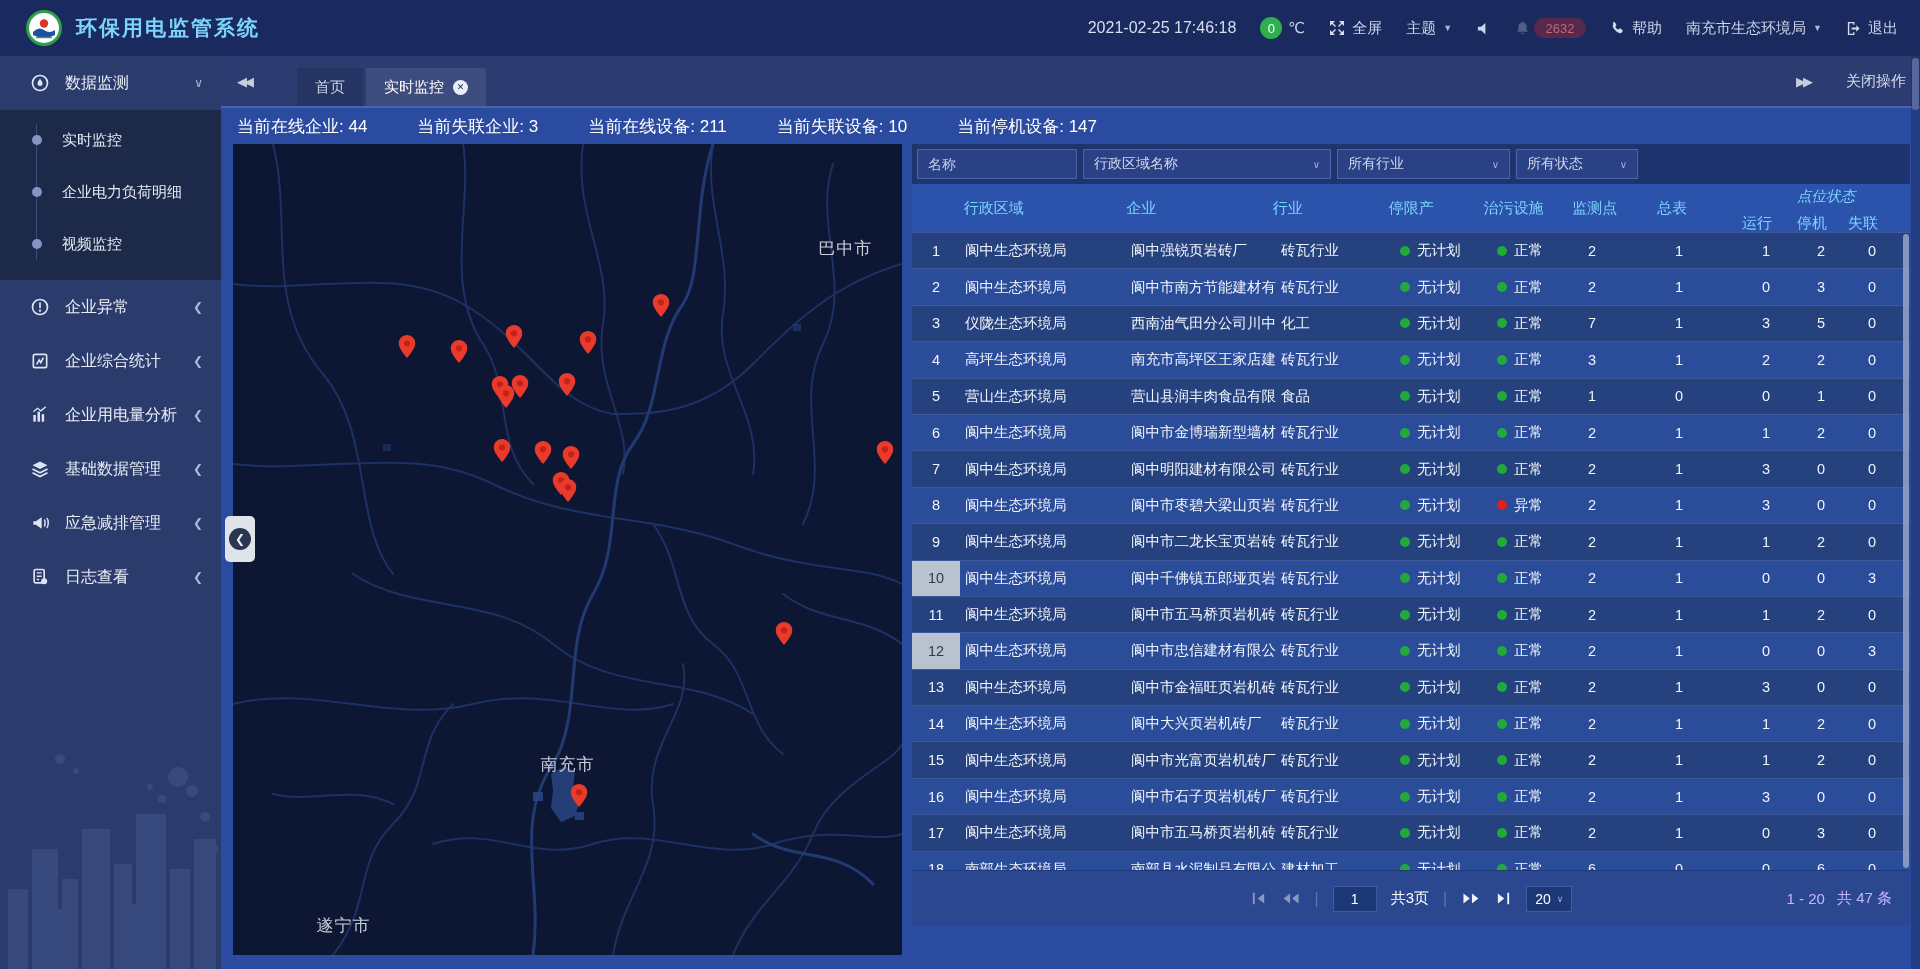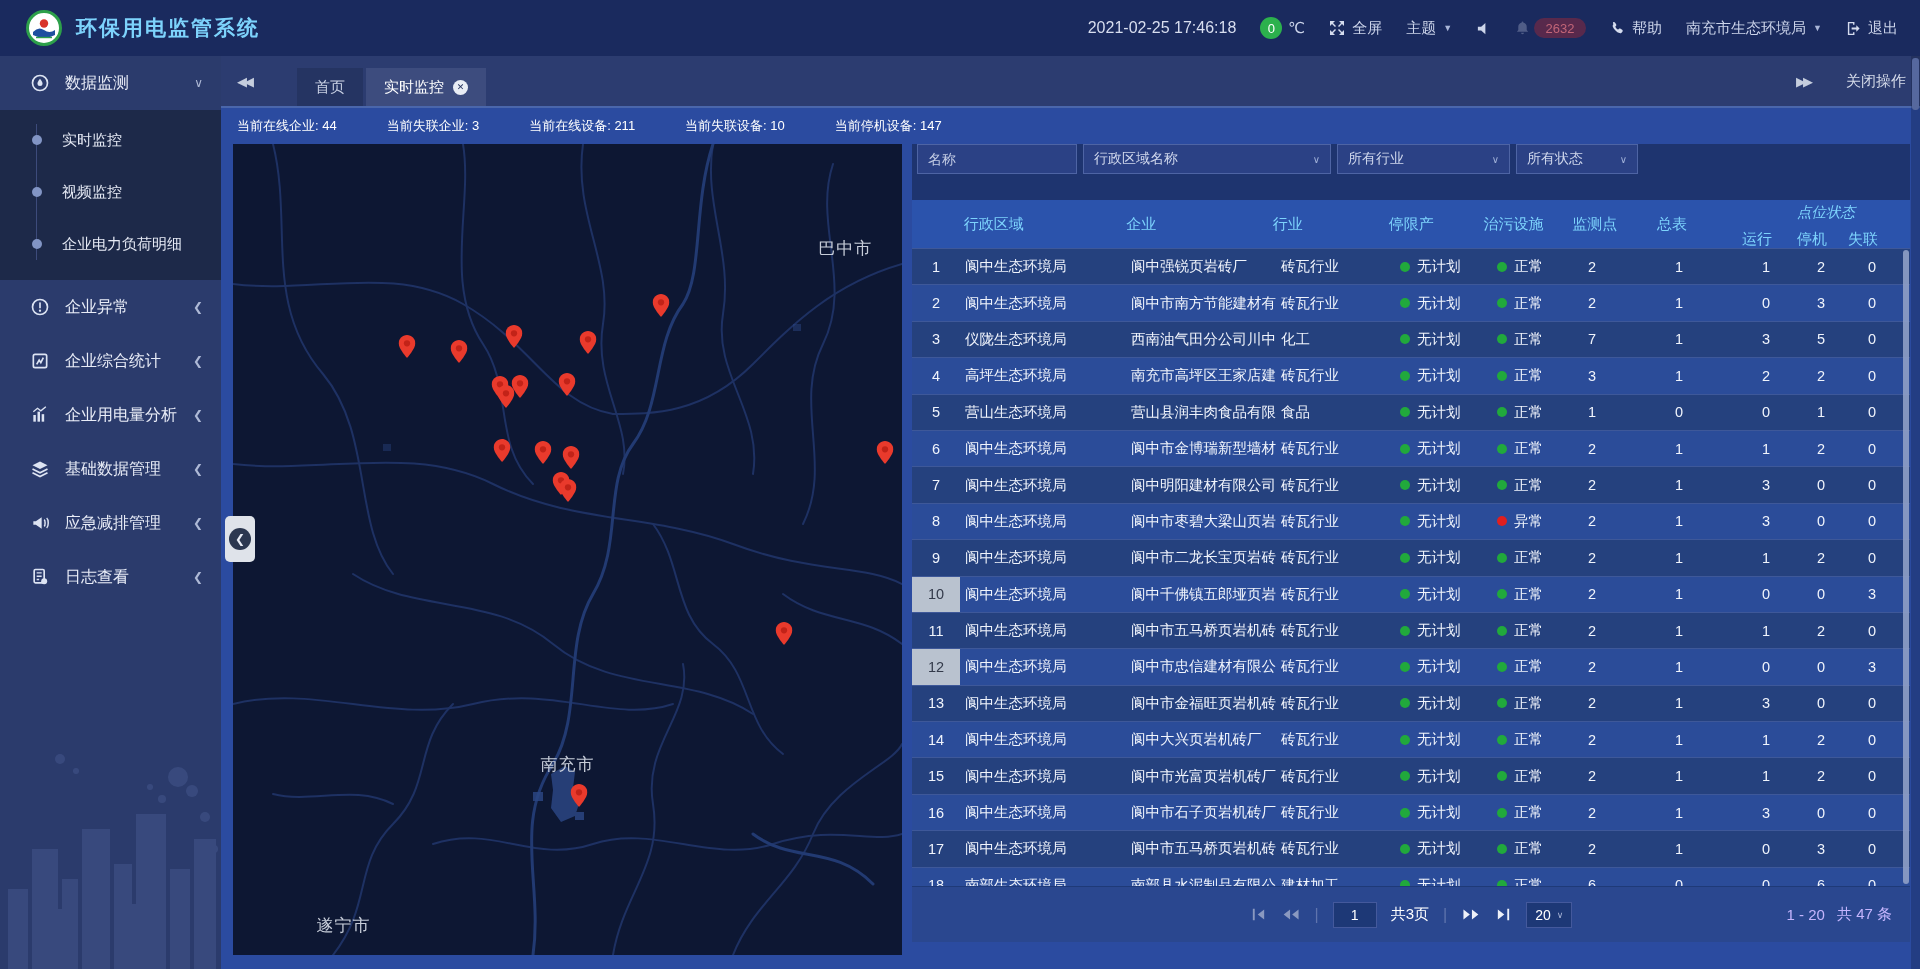--- a/index.html
+++ b/index.html
@@ -50,38 +50,38 @@
   .tab-scroll { align-self:center; color:#c6cede; padding:0 10px; font-size:13px; cursor:pointer; letter-spacing:-3px; }
   .tab { height:38px; padding:0 18px; display:flex; align-items:center; gap:9px;
     font-size:15px; color:#c9d1e4; background:#253462; margin-right:3px; cursor:pointer; }
   .tab.active { background:#3d4c7e; color:#fff; }
   .close-dot { width:15px; height:15px; border-radius:50%; background:#e9edf5; color:#27345f;
     font-size:9px; font-weight:bold; display:flex; align-items:center; justify-content:center; cursor:pointer; }
   .tabbar-right { margin-left:auto; align-self:center; display:flex; align-items:center; gap:26px;
     color:#d6dcea; font-size:15px; }
 
   .statsbar { height:36px; display:flex; align-items:center; gap:50px; padding:0 16px;
-    font-size:13px; color:#fff; background:#2b4ba0; }
+    font-size:17px; color:#fff; background:#2b4ba0; }
 
   .workspace { flex:1; display:flex; gap:10px; padding:0 10px 14px 12px; min-height:0; }
 
   
   .map-panel { width:669px; height:811px; background:#0d1733; position:relative; flex:none; }
   .map-panel svg.roads { position:absolute; inset:0; }
   .map-label { position:absolute; transform:translate(-50%,-50%); color:#c7cdd9;
     font-size:17px; letter-spacing:1px; white-space:nowrap; }
   .pin { position:absolute; width:17px; height:23px; transform:translate(-50%,-100%); }
   .collapse-btn { position:absolute; left:-8px; top:372px; width:30px; height:46px; background:#dfe3ea;
     border-radius:5px; display:flex; align-items:center; justify-content:center; cursor:pointer; z-index:5; }
   .collapse-btn .circ { width:22px; height:22px; border-radius:50%; background:#2b3750; color:#e8ecf5;
     font-size:12px; font-weight:bold; display:flex; align-items:center; justify-content:center; }
 
   
   .table-panel { flex:1; display:flex; flex-direction:column; position:relative; min-width:0; }
-  .filters { height:56px; background:#1e346f; display:flex; gap:6px; padding:0 5px; flex:none; }
+  .filters { height:40px; background:#1e346f; display:flex; gap:6px; align-items:center; padding:0 5px; flex:none; }
   .fbox { height:30px; background:#2b4185; border:1px solid #4e64a4; color:#cfd7ec; font-size:14px;
     display:flex; align-items:center; justify-content:space-between; padding:0 10px; }
   input.fbox { width:160px; outline:none; }
   input.fbox::placeholder { color:#c3cce4; }
   .fsel { cursor:pointer; }
   .fsel .caret { color:#9fb0d8; font-size:10px; margin-left:10px; }
 
   .grid-header { height:48px; background:#2b53ac; color:#7dd3fc; font-size:15px; display:flex; flex:none; }
   .gh-cell { display:flex; align-items:center; }
   .gh-group { display:flex; flex-direction:column; justify-content:center; }
@@ -193,24 +193,24 @@
             <path d="M12 7c2 2.6 3 4.2 3 5.6a3 3 0 1 1-6 0C9 11.2 10 9.6 12 7z" fill="currentColor"></path>
           </svg>
           <span>数据监测</span>
           <span class="chev">∨</span>
         </div>
         <div class="submenu">
           <div class="sub-item">
             <span>实时监控</span>
           </div>
           <div class="sub-item">
+            <span>企业电力负荷明细</span>
+          </div>
+          <div class="sub-item">
             <span>视频监控</span>
-          </div>
-          <div class="sub-item">
-            <span>企业电力负荷明细</span>
           </div>
         </div>
         <div class="side-item">
           <svg class="micon" viewBox="0 0 24 24">
             <circle cx="12" cy="12" r="9" fill="none" stroke="currentColor" stroke-width="2"></circle>
             <rect x="11" y="6.5" width="2" height="7" fill="currentColor"></rect>
             <circle cx="12" cy="16.5" r="1.4" fill="currentColor"></circle>
           </svg>
           <span>企业异常</span>
           <span class="chev">❮</span>

